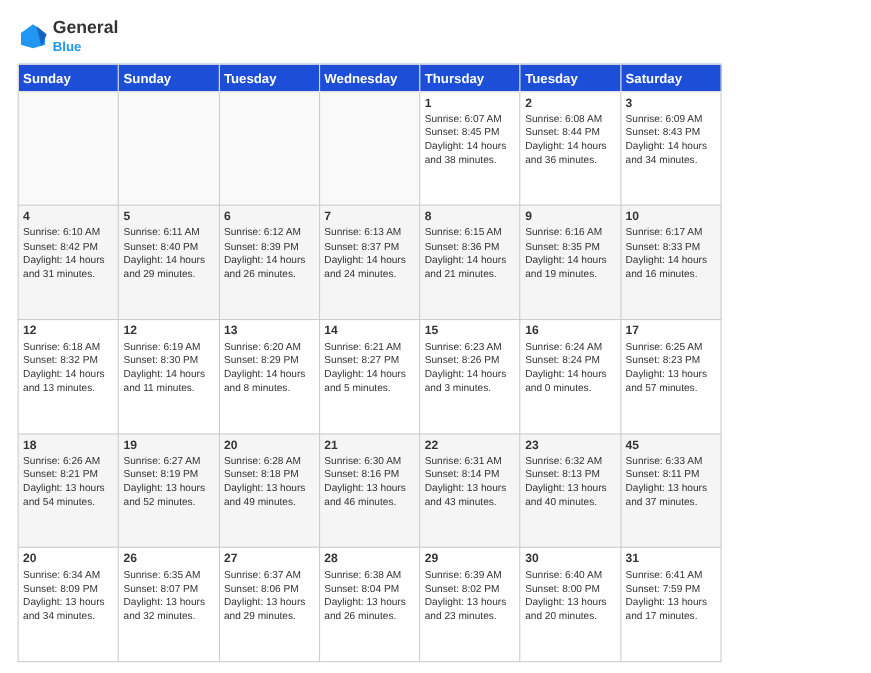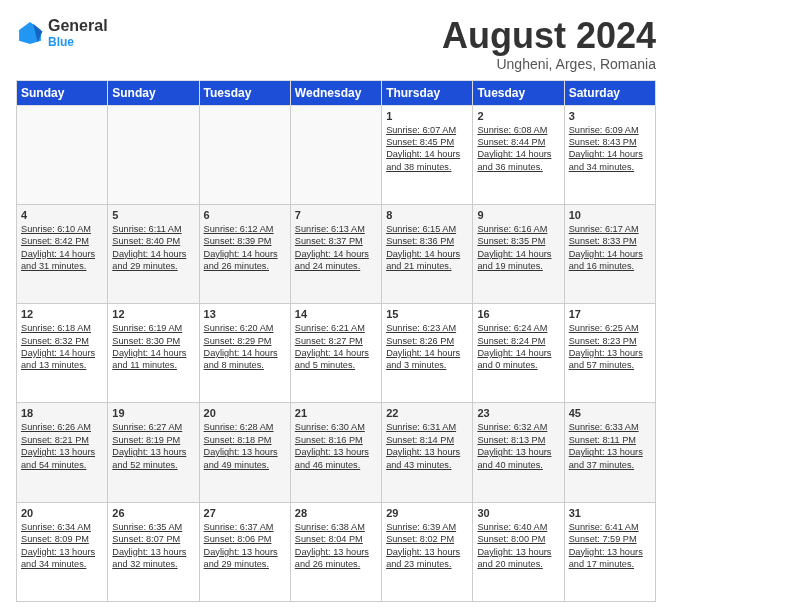--- a/index.html
+++ b/index.html
@@ -74,21 +74,20 @@
     .day-num {
       font-size: 11px;
       font-weight: bold;
       display: block;
       margin-bottom: 2px;
     }
     .day-info {
       line-height: 1.35;
       font-size: 9.2px;
       color: #333;
-      text-decoration: underline;
     }
     tr:nth-child(even) td:not(.empty) {
       background: #f5f5f5;
     }
     
     .row-light td { background: #fff; }
     .row-dark td { background: #ebebeb; }
     .row-light td.empty { background: #f9f9f9; }
   </style>
 </head>
@@ -99,24 +98,20 @@
     <div class="logo">
       <svg class="logo-icon" viewBox="0 0 36 36">
         <polygon points="18,4 32,14 32,28 18,32 4,28 4,14" fill="#2196F3"></polygon>
         <polygon points="22,6 34,16 28,30" fill="#1565C0"></polygon>
       </svg>
       <div style="line-height:1.2">
         <div style="font-size:16px;font-weight:bold;color:#333">General</div>
         <div style="font-size:12px;font-weight:bold;color:#2196F3">Blue</div>
       </div>
     </div>
-    <div class="title-block">
-      <div class="month-title">August 2024</div>
-      <div class="subtitle">Ungheni, Arges, Romania</div>
-    </div>
   </div>
 
   <table class="calendar">
     <thead>
       <tr>
       <th>Sunday</th>
           <th>Sunday</th>
           <th>Tuesday</th>
           <th>Wednesday</th>
           <th>Thursday</th>

